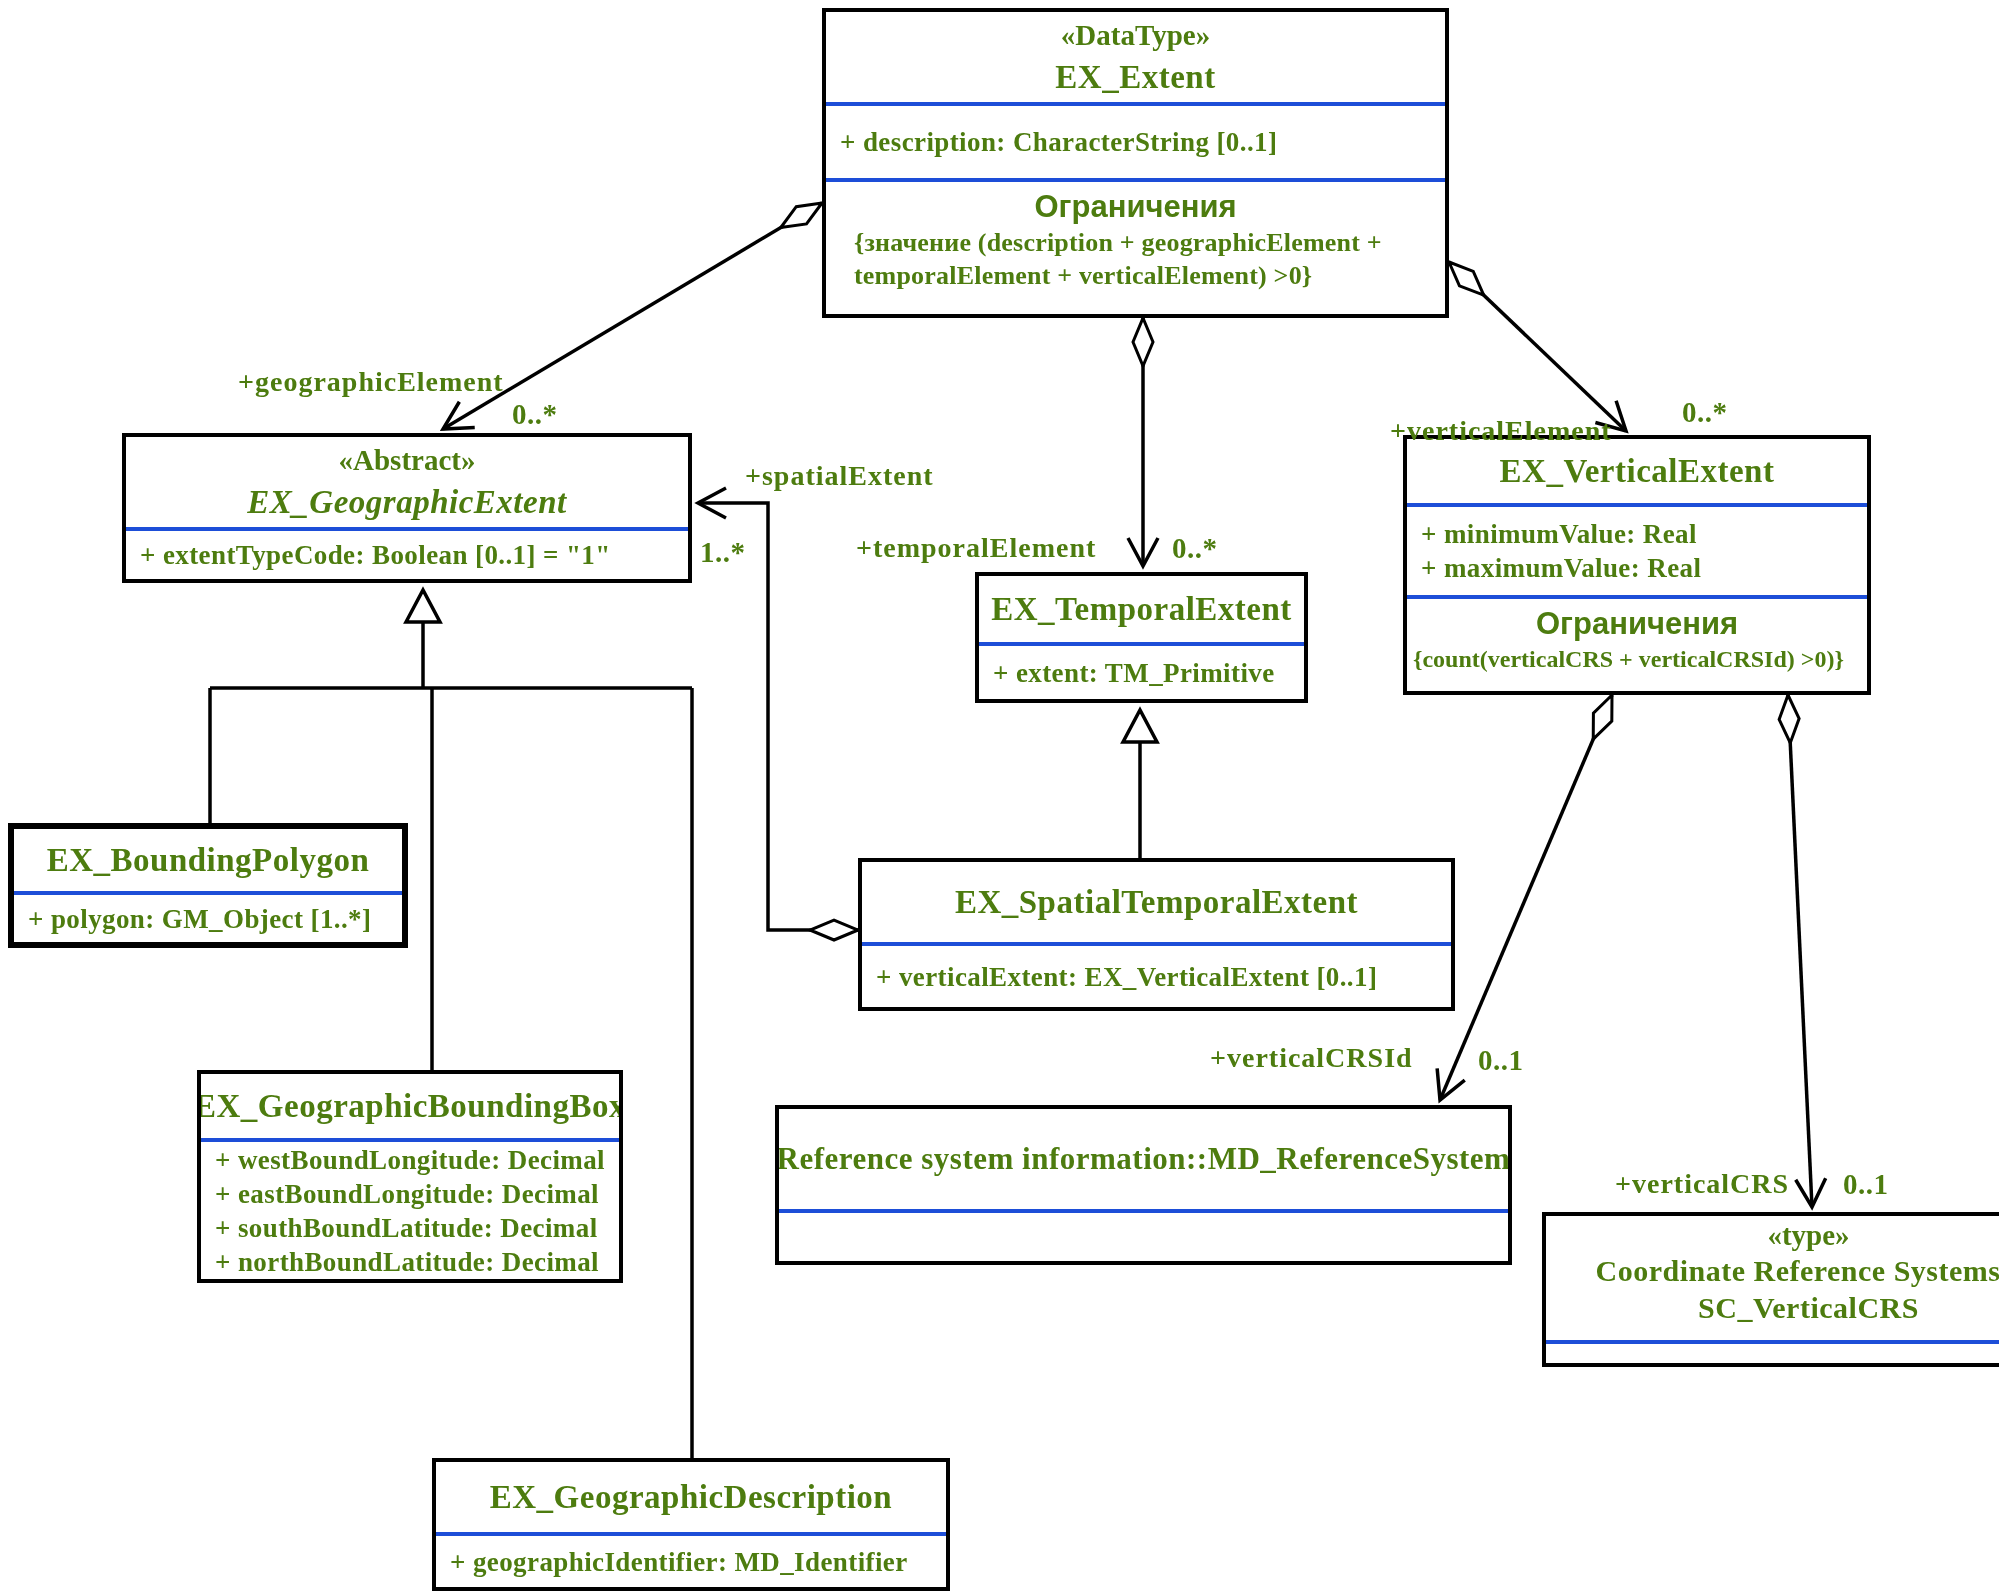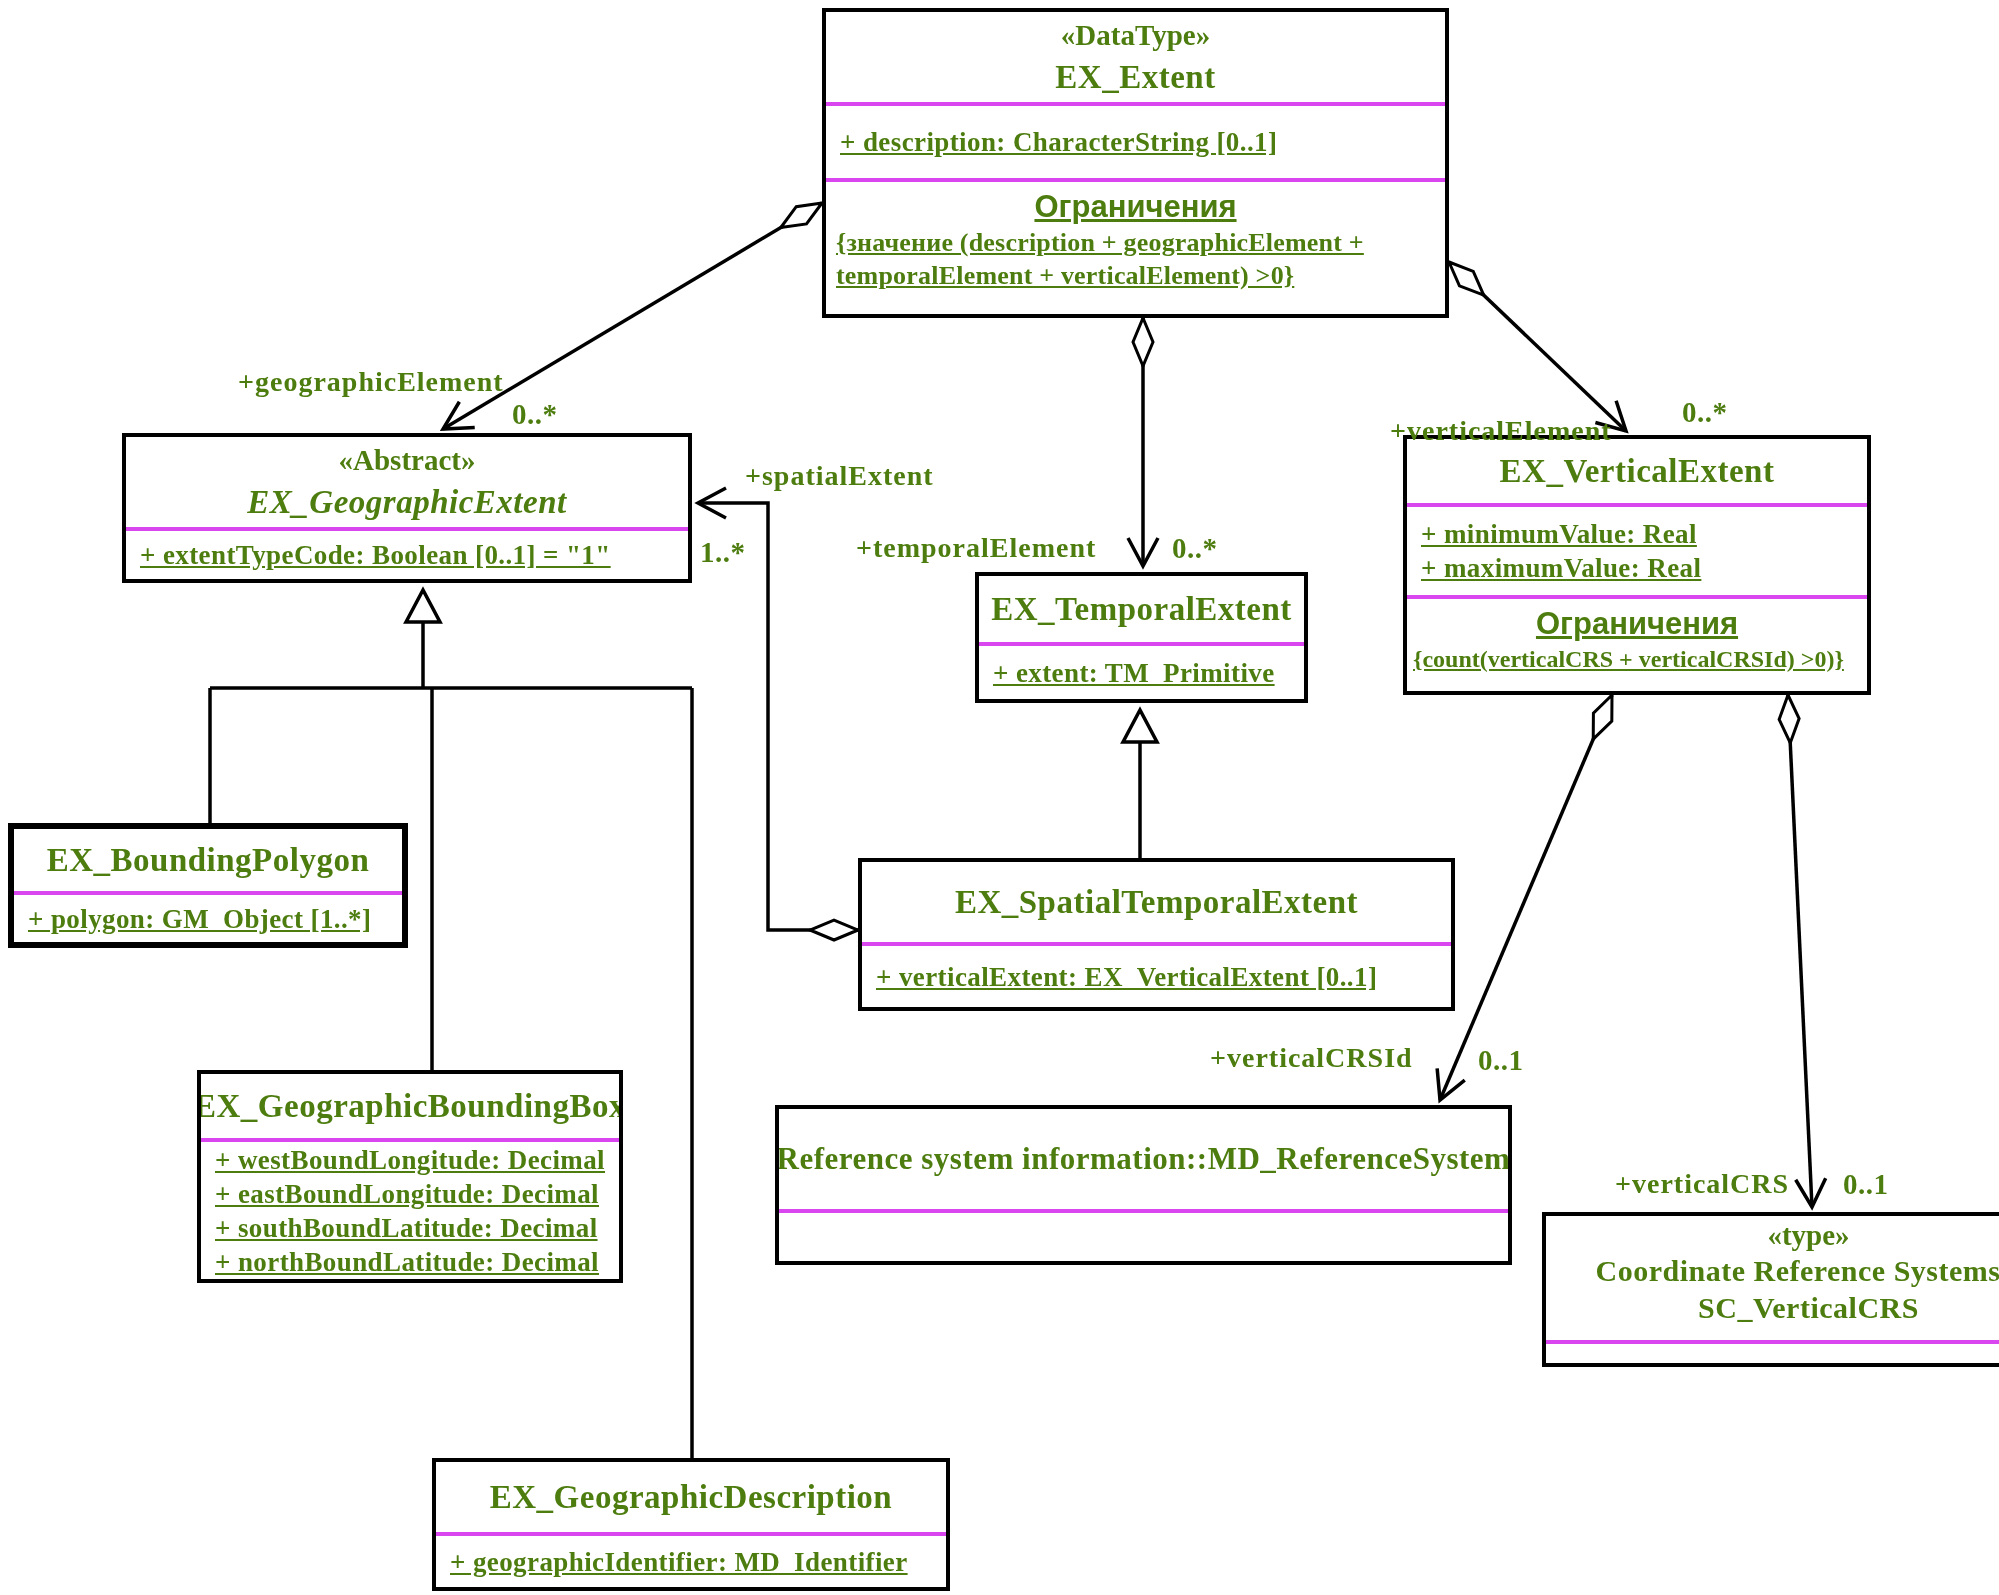--- a/index.html
+++ b/index.html
@@ -7,34 +7,34 @@
     position:relative; width:1999px; height:1595px; background:#fff;
     font-family:"Liberation Serif","DejaVu Serif",serif; color:#4d7c0f; overflow:hidden;
   }
   .wires { position:absolute; left:0; top:0; width:1999px; height:1595px; }
   .uml-class {
     position:absolute; background:#fff; border:4px solid #000; box-sizing:border-box;
     display:flex; flex-direction:column; z-index:2;
   }
   .uml-class.thick { border-width:6px; }
   .sec { box-sizing:border-box; overflow:hidden; }
-  .sec + .sec { border-top:4px solid #d946ef;text-decoration:underline; }
+  .sec + .sec { border-top:4px solid #1d4ed8; }
   .sec.title { display:flex; flex-direction:column; align-items:center; justify-content:center; text-align:center; }
   .stereo { font-size:29px; font-weight:700; line-height:40px; }
   .cname { font-size:33px; font-weight:700; letter-spacing:0.5px; line-height:44px; white-space:nowrap; }
   .cname.italic { font-style:italic; }
   .cname.two-line { line-height:37px;text-align:center; }
   .sec.attrs { padding:6px 14px; display:flex; flex-direction:column; justify-content:center; }
   .attr { font-size:27px; font-weight:700; letter-spacing:0.4px; white-space:nowrap; line-height:34px; }
   .sec.cons { padding-top:6px; }
   .cons-title {
     font-family:"Liberation Sans","DejaVu Sans",sans-serif;
     font-size:31px; font-weight:700; text-align:center; line-height:38px;
   }
-  .cons-line { font-size:26px; font-weight:700; white-space:nowrap; padding-left:10px; line-height:33px; letter-spacing:0.2px; }
+  .cons-line { font-size:26px; font-weight:700; white-space:nowrap; padding-left:28px; line-height:33px; letter-spacing:0.2px; }
   .cons-line.tight { font-size:24px; letter-spacing:0; padding-left:6px; }
   .edge-label { position:absolute; font-size:28px; font-weight:700; letter-spacing:1px; white-space:nowrap; z-index:3; }
   .edge-label.mult { font-size:29px; letter-spacing:0.5px; }
 </style>
 </head>
 <body>
 
 <div class="canvas">
 
   <svg class="wires" width="1999" height="1595" viewBox="0 0 1999 1595">

